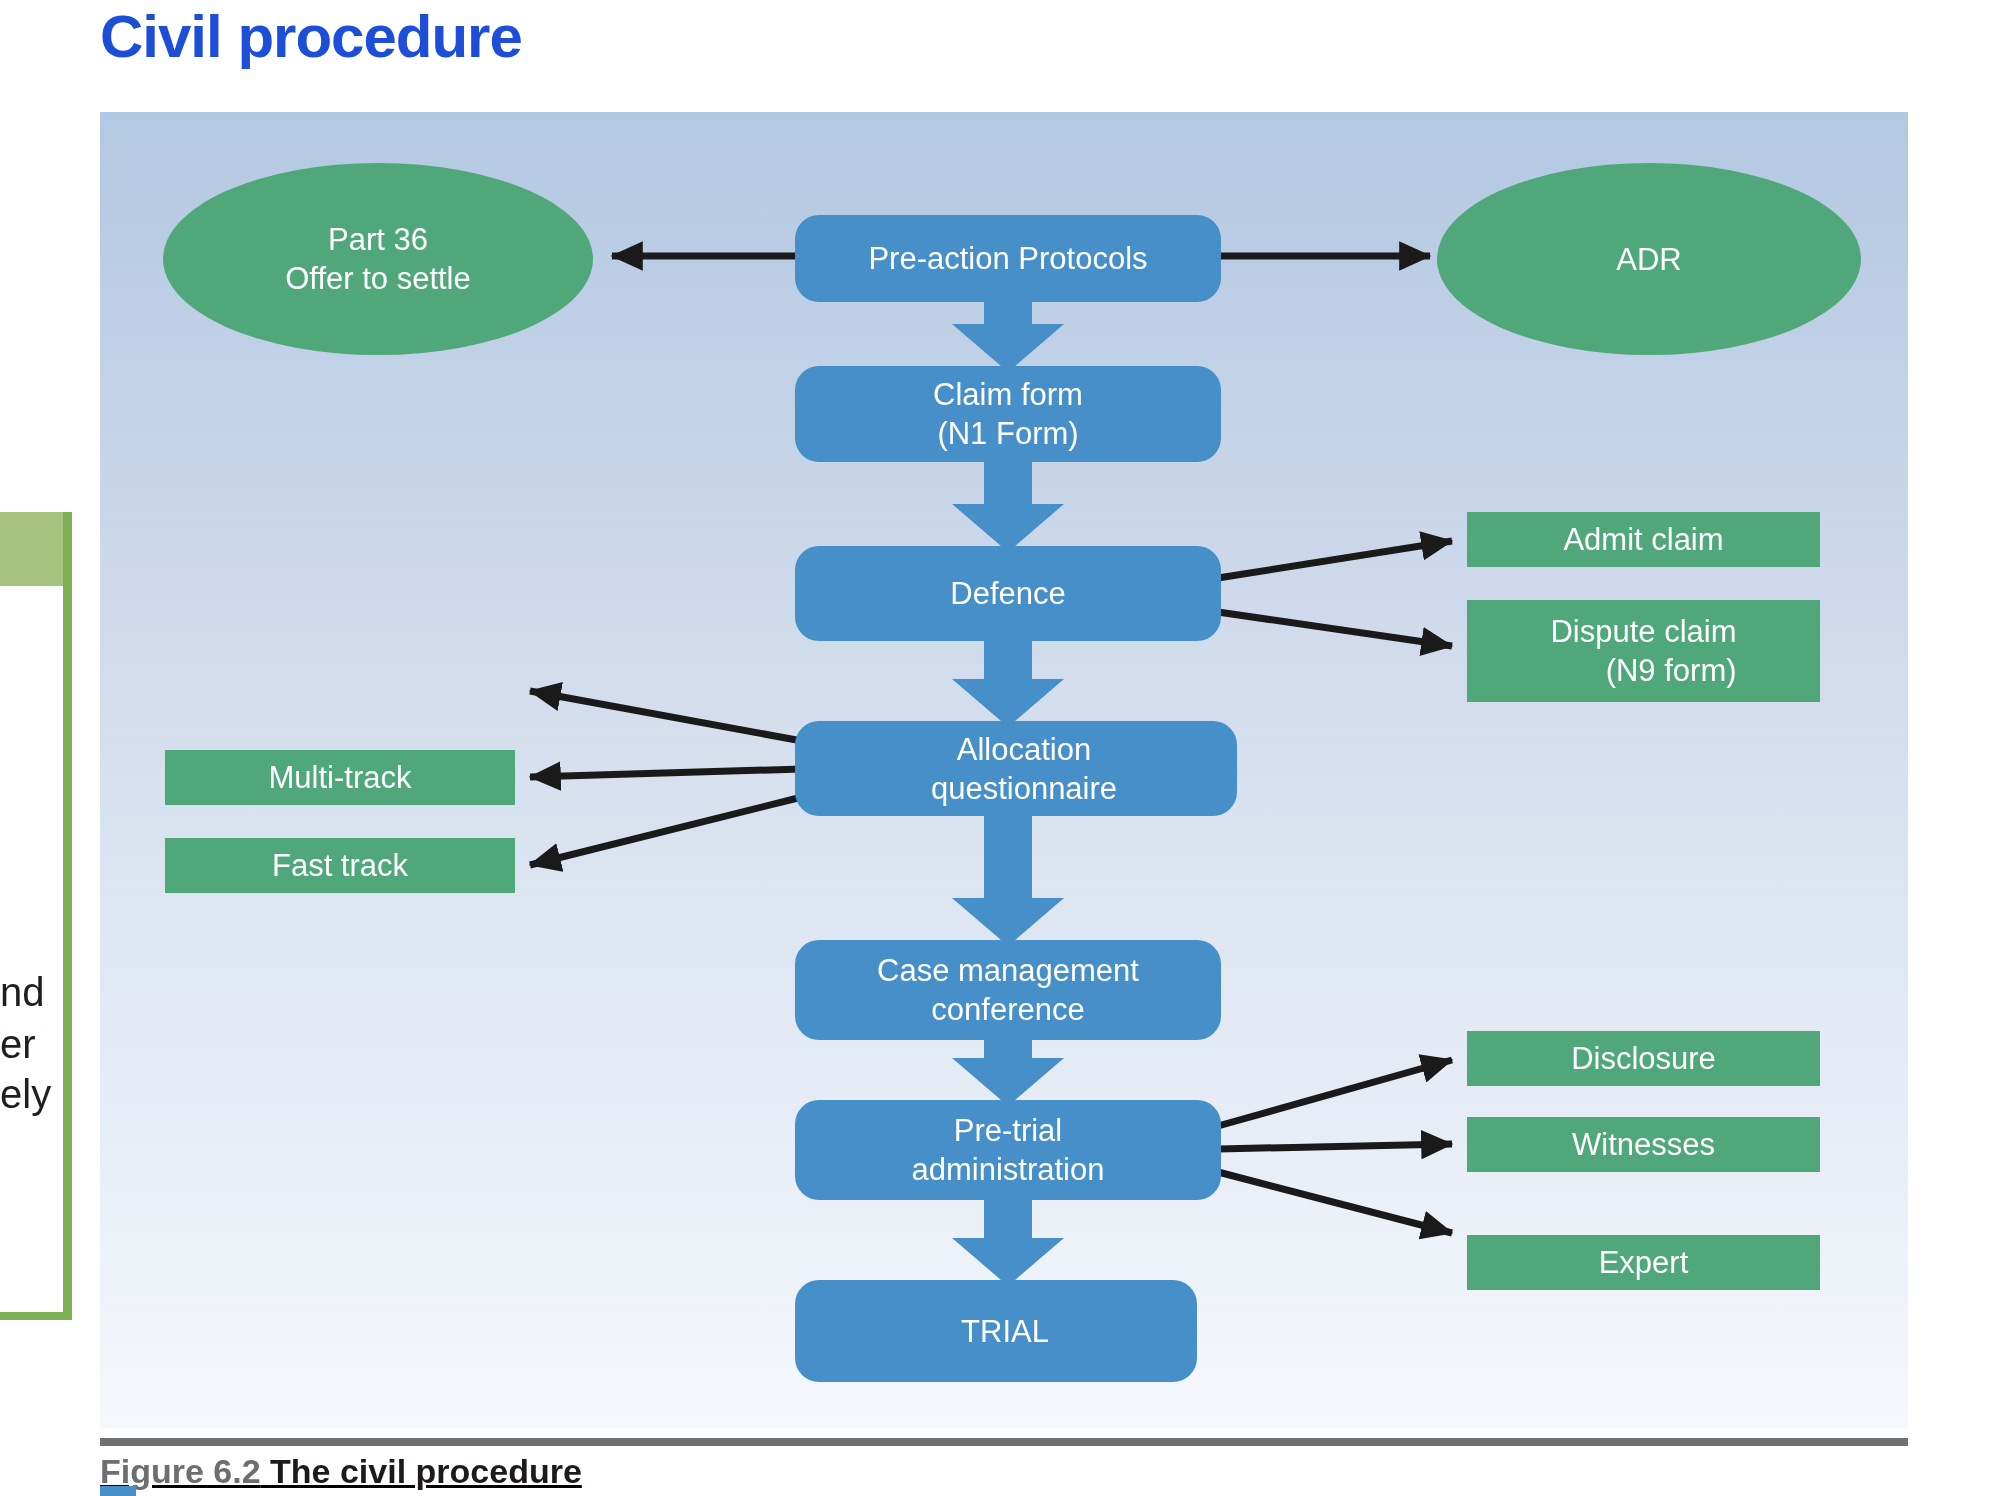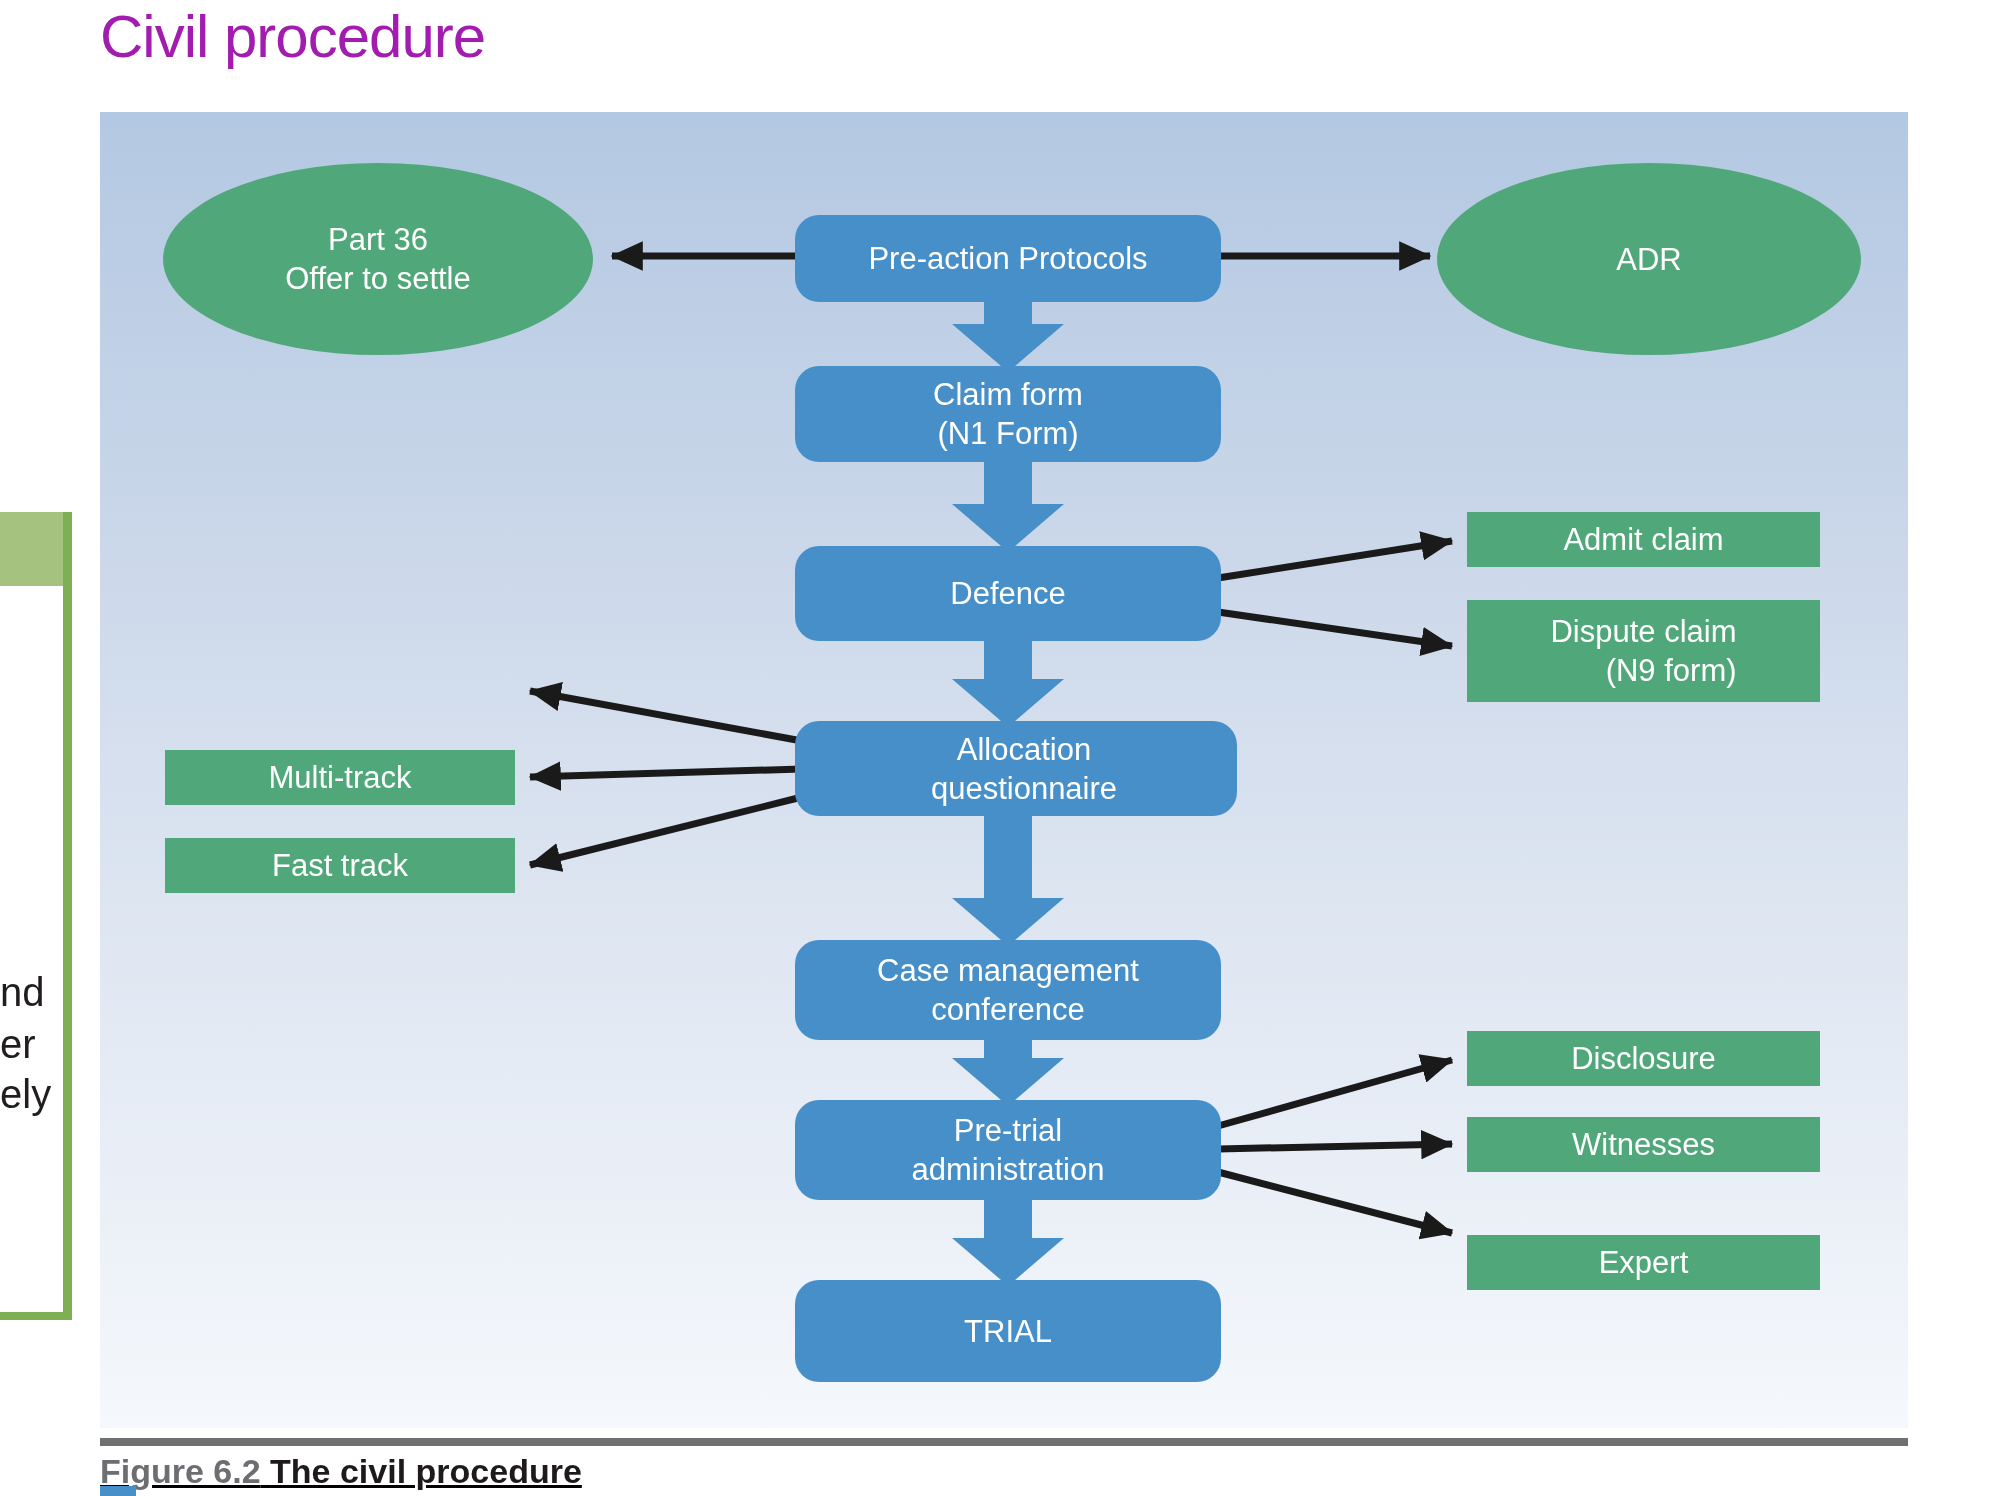--- a/index.html
+++ b/index.html
@@ -5,21 +5,21 @@
   html,body{margin:0;padding:0;background:#ffffff;}
   .page{
     position:relative;
     width:1990px;height:1496px;
     overflow:hidden;
     background:#ffffff;
     font-family:"Liberation Sans", sans-serif;
   }
   .page-title{
     position:absolute;left:100px;top:2px;
-    font-size:60px;font-weight:normal;color:#a21caf;
+    font-size:60px;font-weight:bold;color:#1d4ed8;
     letter-spacing:-1px;
   }
   .panel{
     position:absolute;left:100px;top:112px;width:1808px;height:1316px;
     background:linear-gradient(180deg,#b3c8e2 0%,#c9d6e9 30%,#dde5f1 60%,#f5f8fc 100%);
   }
   svg.overlay{position:absolute;left:0;top:0;width:1990px;height:1496px;pointer-events:none;}
   .node{
     position:absolute;display:flex;align-items:center;justify-content:center;
     text-align:center;color:#ffffff;
@@ -28,21 +28,21 @@
   .proc{background:var(--blue,#478fc8);border-radius:24px;}
   .branch{background:var(--green,#50a87a);text-align:right;}
   .ellipse{background:var(--green,#50a87a);border-radius:50%;}
   
   .n-preaction{left:795px;top:215px;width:426px;height:87px;}
   .n-claim{left:795px;top:366px;width:426px;height:96px;}
   .n-defence{left:795px;top:546px;width:426px;height:95px;}
   .n-alloc{left:795px;top:721px;width:426px;height:95px;padding-left:16px;}
   .n-casemgmt{left:795px;top:940px;width:426px;height:100px;}
   .n-pretrial{left:795px;top:1100px;width:426px;height:100px;}
-  .n-trial{left:795px;top:1280px;width:426px;height:102px;}
+  .n-trial{left:795px;top:1280px;width:384px;height:102px;padding-left:18px;}
   
   .n-part36{left:163px;top:163px;width:430px;height:192px;}
   .n-adr{left:1437px;top:163px;width:424px;height:192px;}
   
   .n-admit{left:1467px;top:512px;width:353px;height:55px;}
   .n-dispute{left:1467px;top:600px;width:353px;height:102px;}
   .n-small{left:165px;top:662px;width:350px;height:55px;}
   .n-multi{left:165px;top:750px;width:350px;height:55px;}
   .n-fast{left:165px;top:838px;width:350px;height:55px;}
   .n-disclosure{left:1467px;top:1031px;width:353px;height:55px;}

